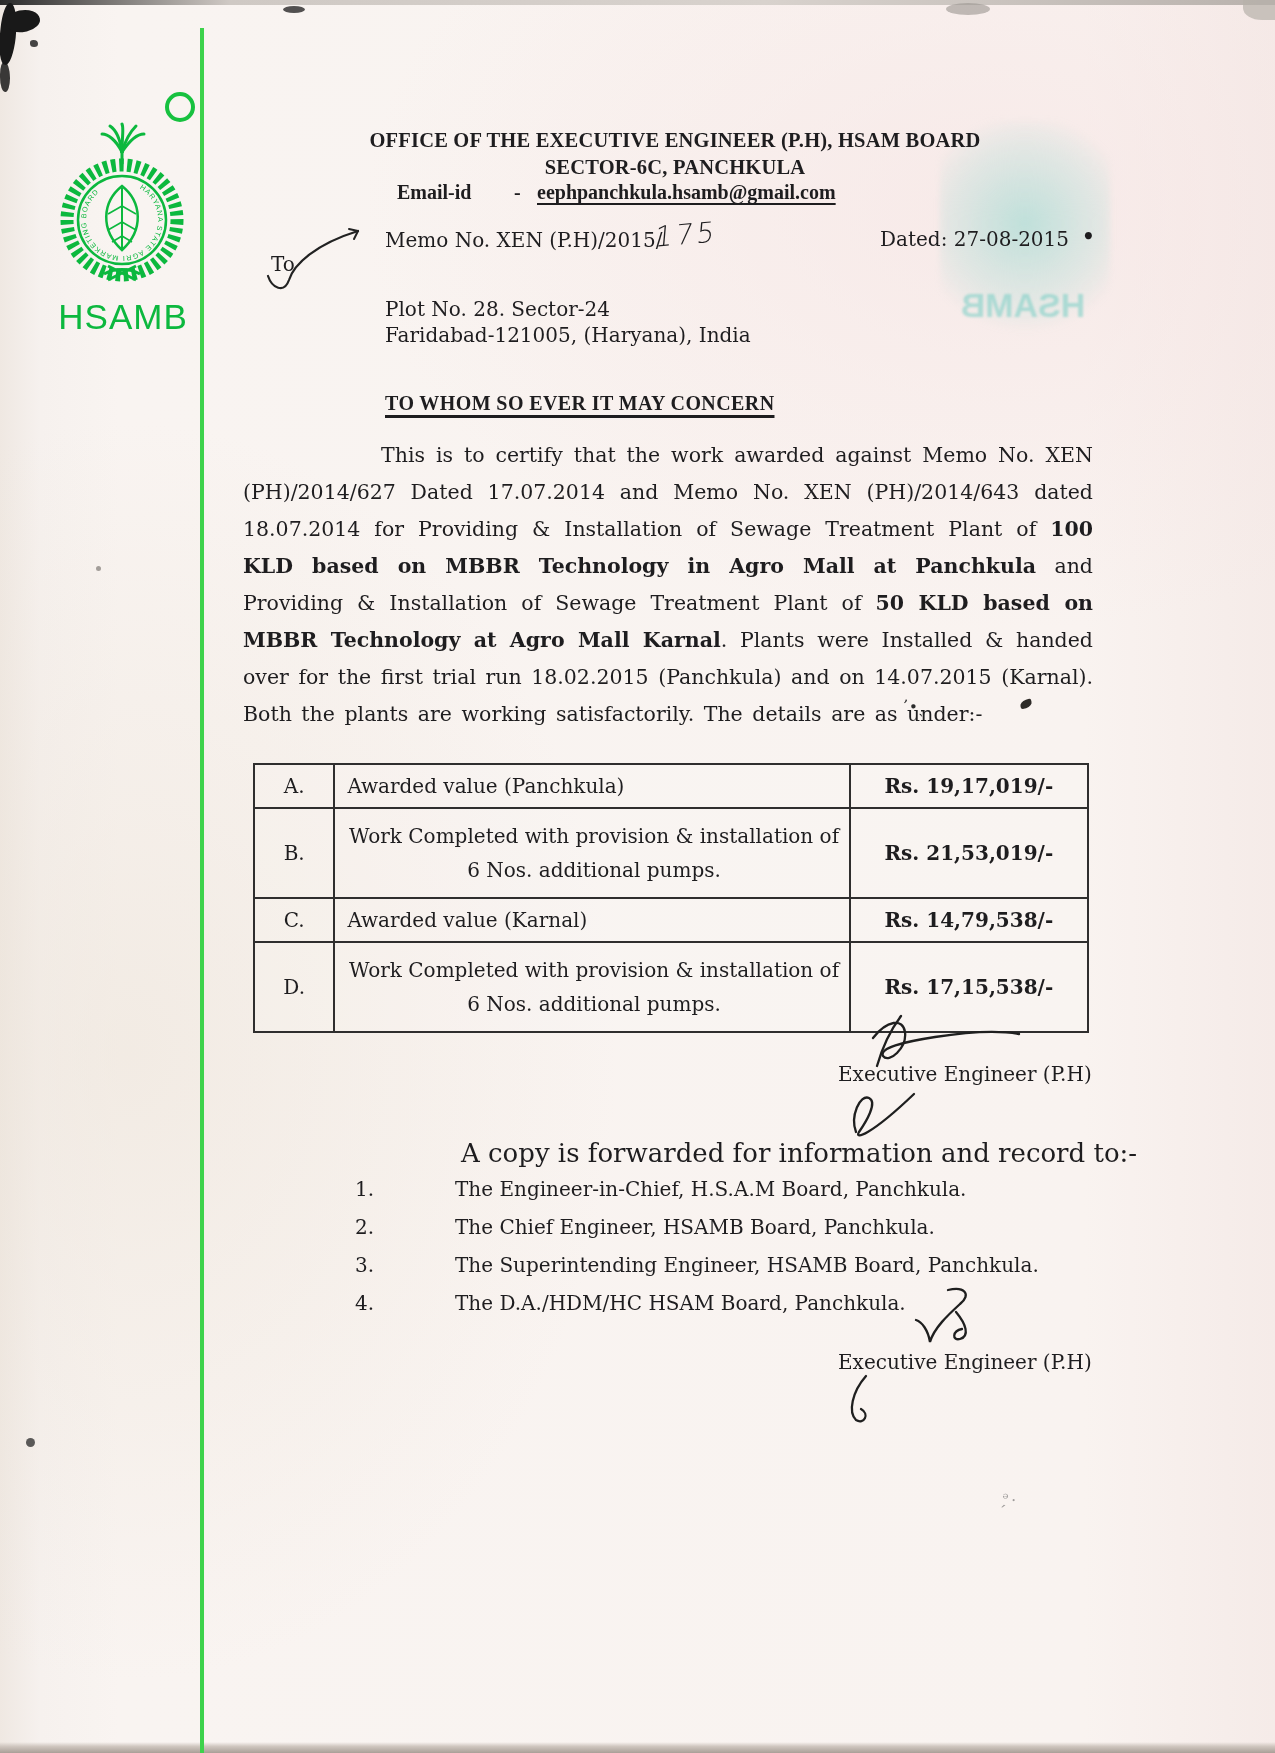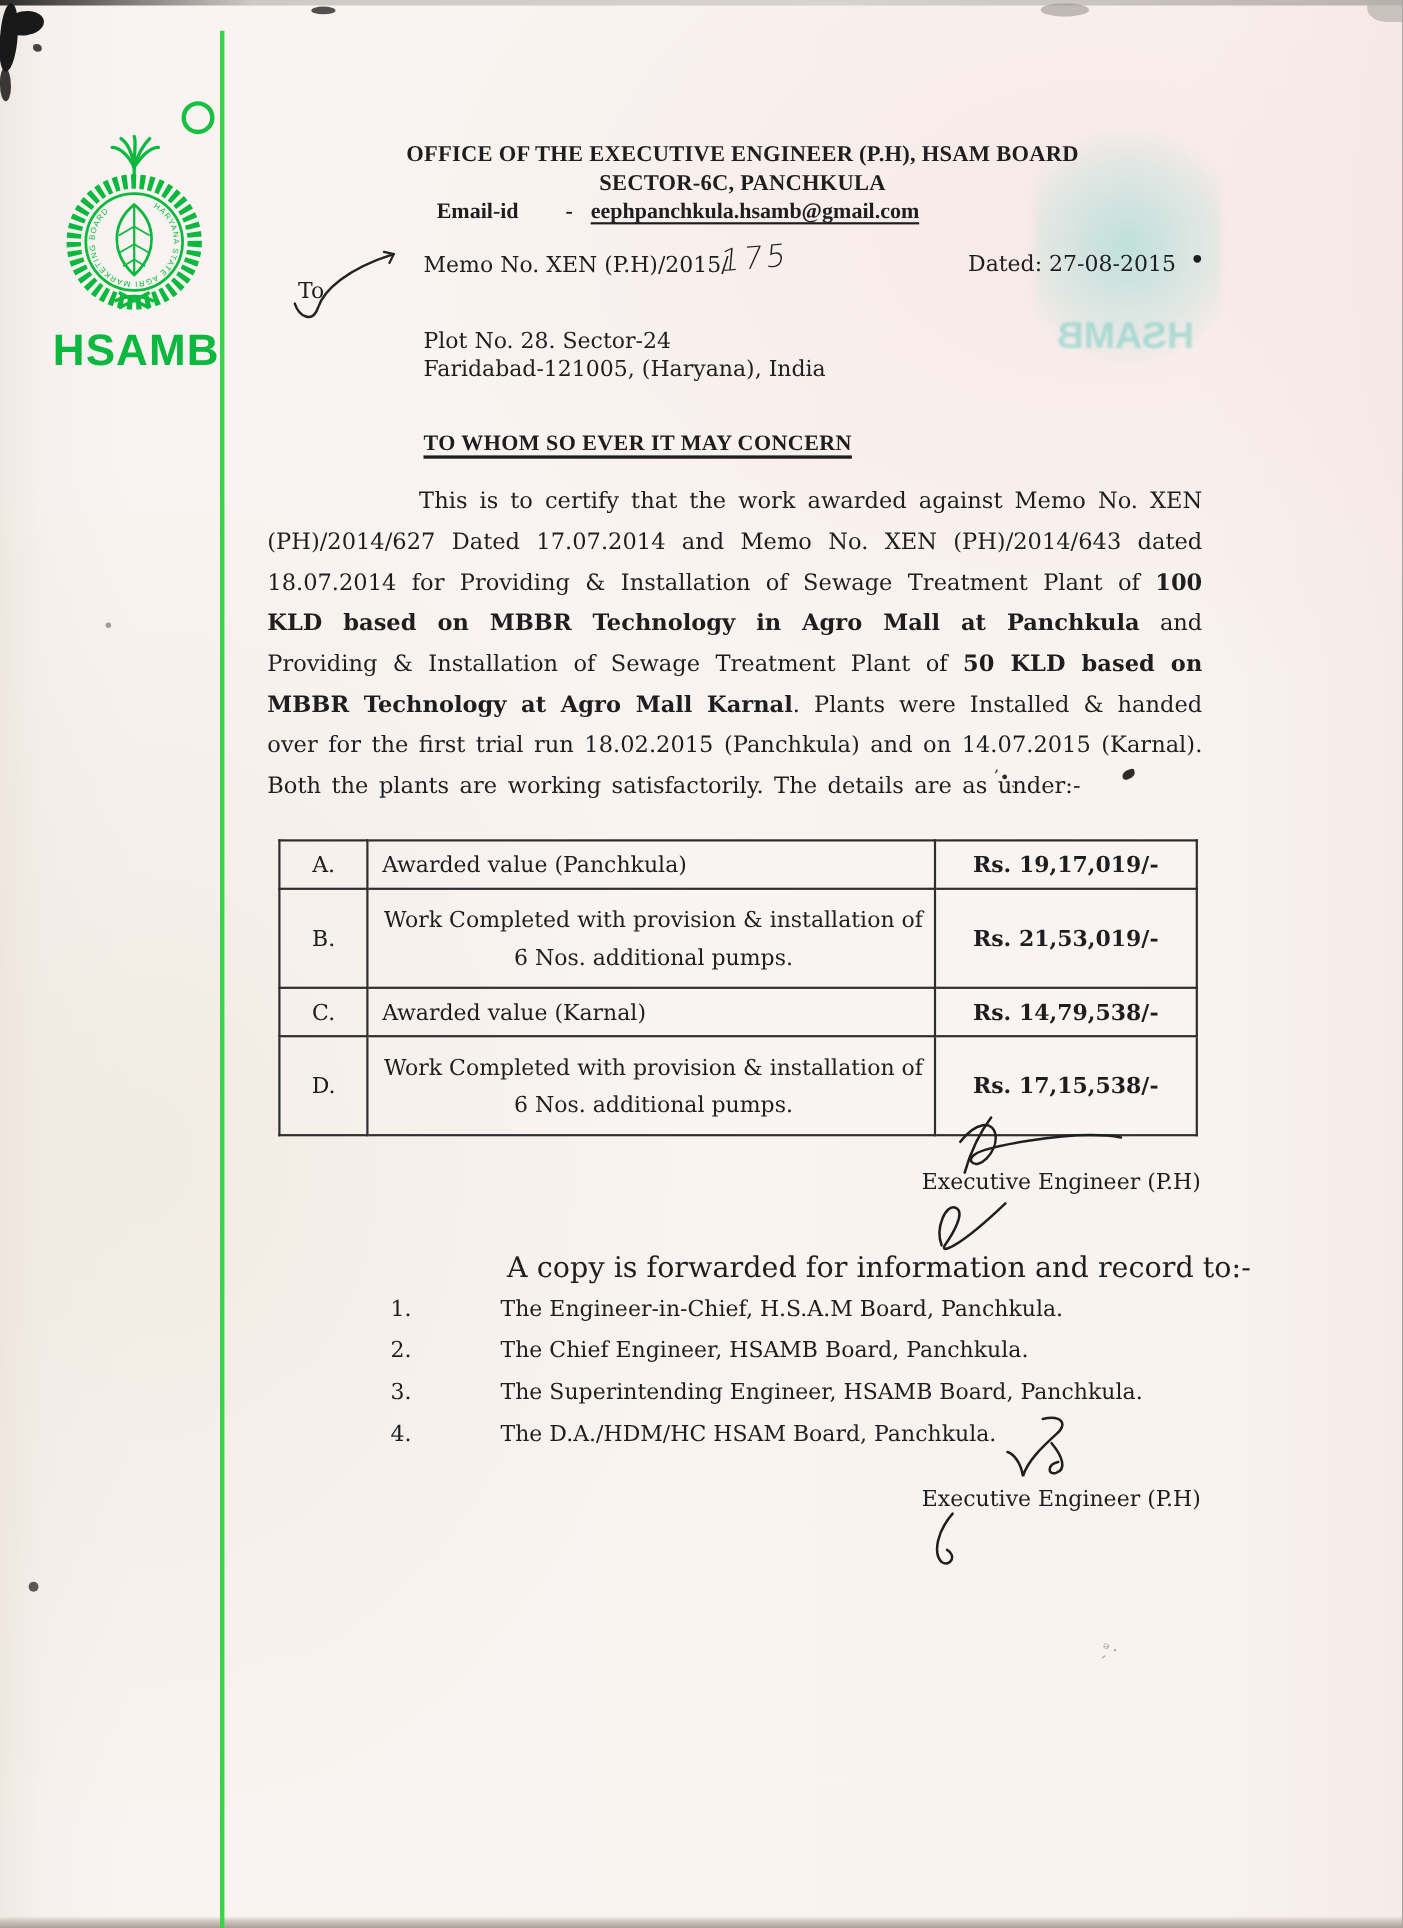--- a/index.html
+++ b/index.html
@@ -31,22 +31,22 @@
   .speck1{left:26px;top:1438px;width:9px;height:9px;background:#333;border-radius:50%;opacity:.8;}
   .speck2{left:96px;top:566px;width:5px;height:5px;background:#6b6560;border-radius:50%;opacity:.6;}
 
   
   .green-line{left:200px;top:28px;width:4px;height:1725px;background:#3dd24b;}
   .green-ring{left:165px;top:92px;width:22px;height:22px;border:4px solid #17c13f;border-radius:50%;background:transparent;}
 
   .logo-wrap{left:50px;top:122px;width:145px;height:182px;}
   .brand-abbrev{
     left:48px;top:297px;width:150px;text-align:center;
-    font-family:"Liberation Sans",sans-serif;font-weight:bold;
-    font-size:40px;letter-spacing:1px;color:#0cb83e;
+    font-family:"Liberation Sans",sans-serif;font-weight:normal;
+    font-size:35px;letter-spacing:1px;color:#0cb83e;
   }
 
   
   .wm-blob{left:940px;top:120px;width:170px;height:230px;background:radial-gradient(circle at 50% 45%, rgba(136,214,204,.5), rgba(136,214,204,.15) 55%, rgba(0,0,0,0) 72%);filter:blur(3px);}
   .wm-text{
     left:938px;top:286px;width:170px;text-align:center;
     font-family:"Liberation Sans",sans-serif;font-weight:bold;font-size:34px;
     color:rgba(120,205,196,.55);transform:scaleX(-1);filter:blur(1px);
   }
 

